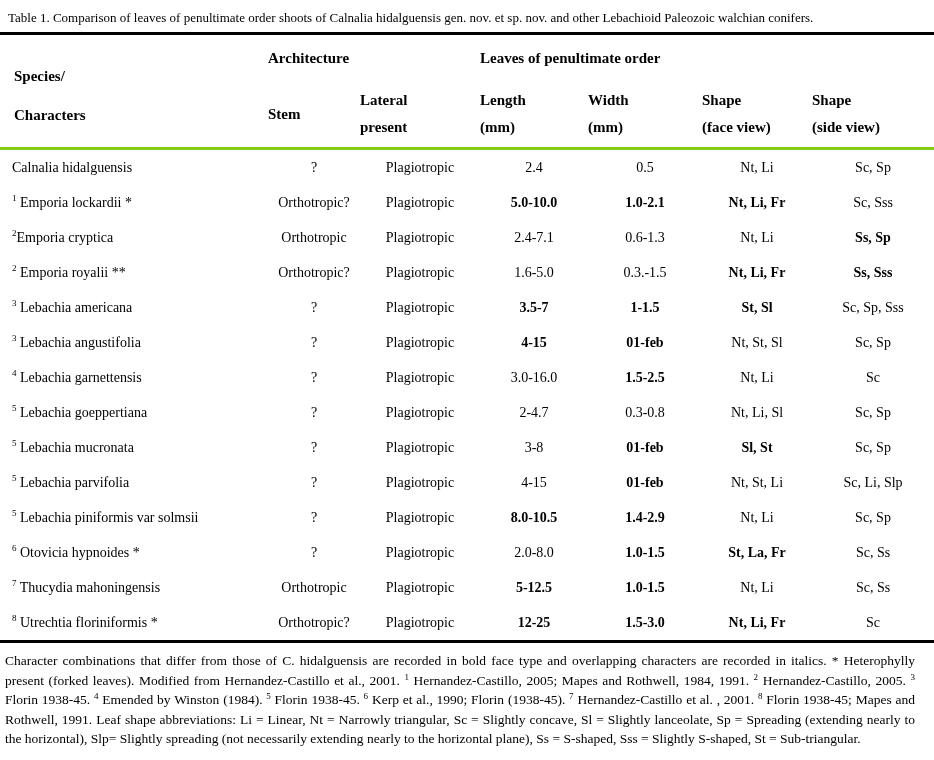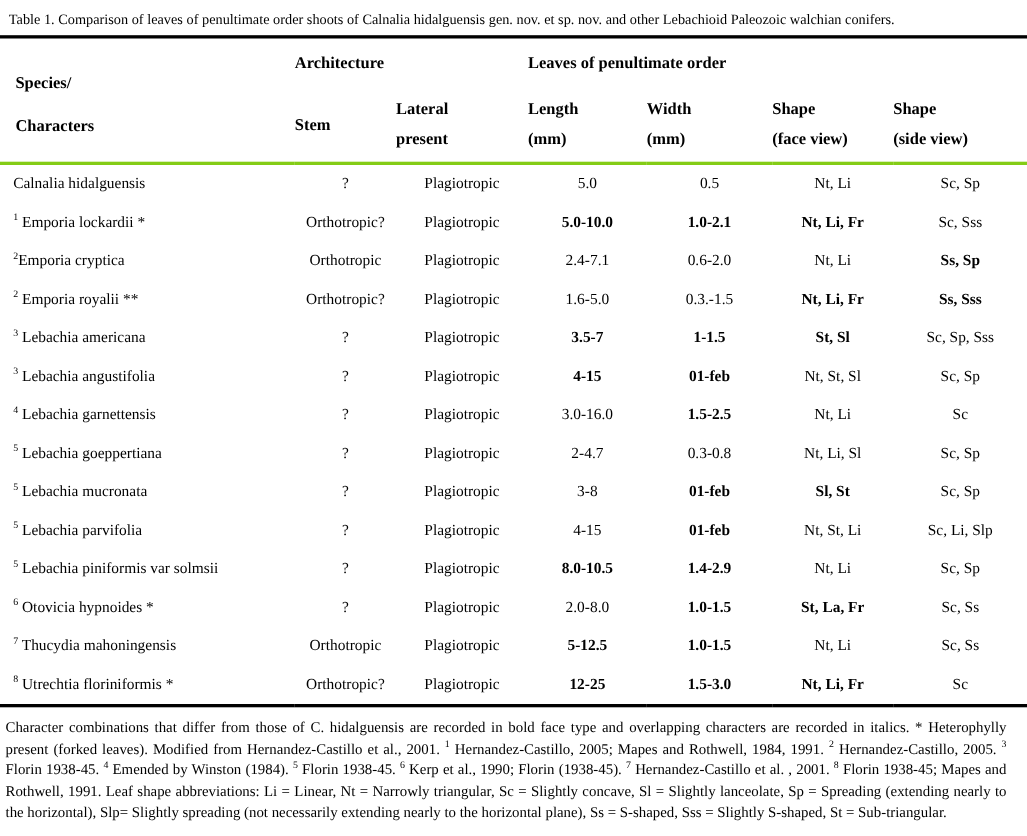--- a/index.html
+++ b/index.html
@@ -108,40 +108,40 @@
           <div>Shape</div>
           <div>(side view)</div>
         </th>
       </tr>
     </thead>
     <tbody>
         <tr>
           <td class="c-species"><span class="it">Calnalia hidalguensis</span></td>
           <td>?</td>
           <td>Plagiotropic</td>
-          <td>5.0</td>
+          <td>2.4</td>
           <td>0.5</td>
           <td>Nt, Li</td>
           <td>Sc, Sp</td>
         </tr>
         <tr>
           <td class="c-species"><sup>1</sup><span class="it"> Emporia lockardii </span><span>*</span></td>
           <td>Orthotropic?</td>
           <td>Plagiotropic</td>
           <td class="bd">5.0-10.0</td>
           <td class="bd">1.0-2.1</td>
           <td class="bd">Nt, Li, Fr</td>
           <td class="it">Sc, Sss</td>
         </tr>
         <tr>
           <td class="c-species"><sup>2</sup><span class="it">Emporia cryptica</span></td>
           <td>Orthotropic</td>
           <td>Plagiotropic</td>
           <td>2.4-7.1</td>
-          <td>0.6-2.0</td>
+          <td>0.6-1.3</td>
           <td>Nt, Li</td>
           <td class="bd">Ss, Sp</td>
         </tr>
         <tr>
           <td class="c-species"><sup>2</sup><span class="it"> Emporia royalii </span><span>**</span></td>
           <td>Orthotropic?</td>
           <td>Plagiotropic</td>
           <td>1.6-5.0</td>
           <td>0.3.-1.5</td>
           <td class="bd">Nt, Li, Fr</td>

